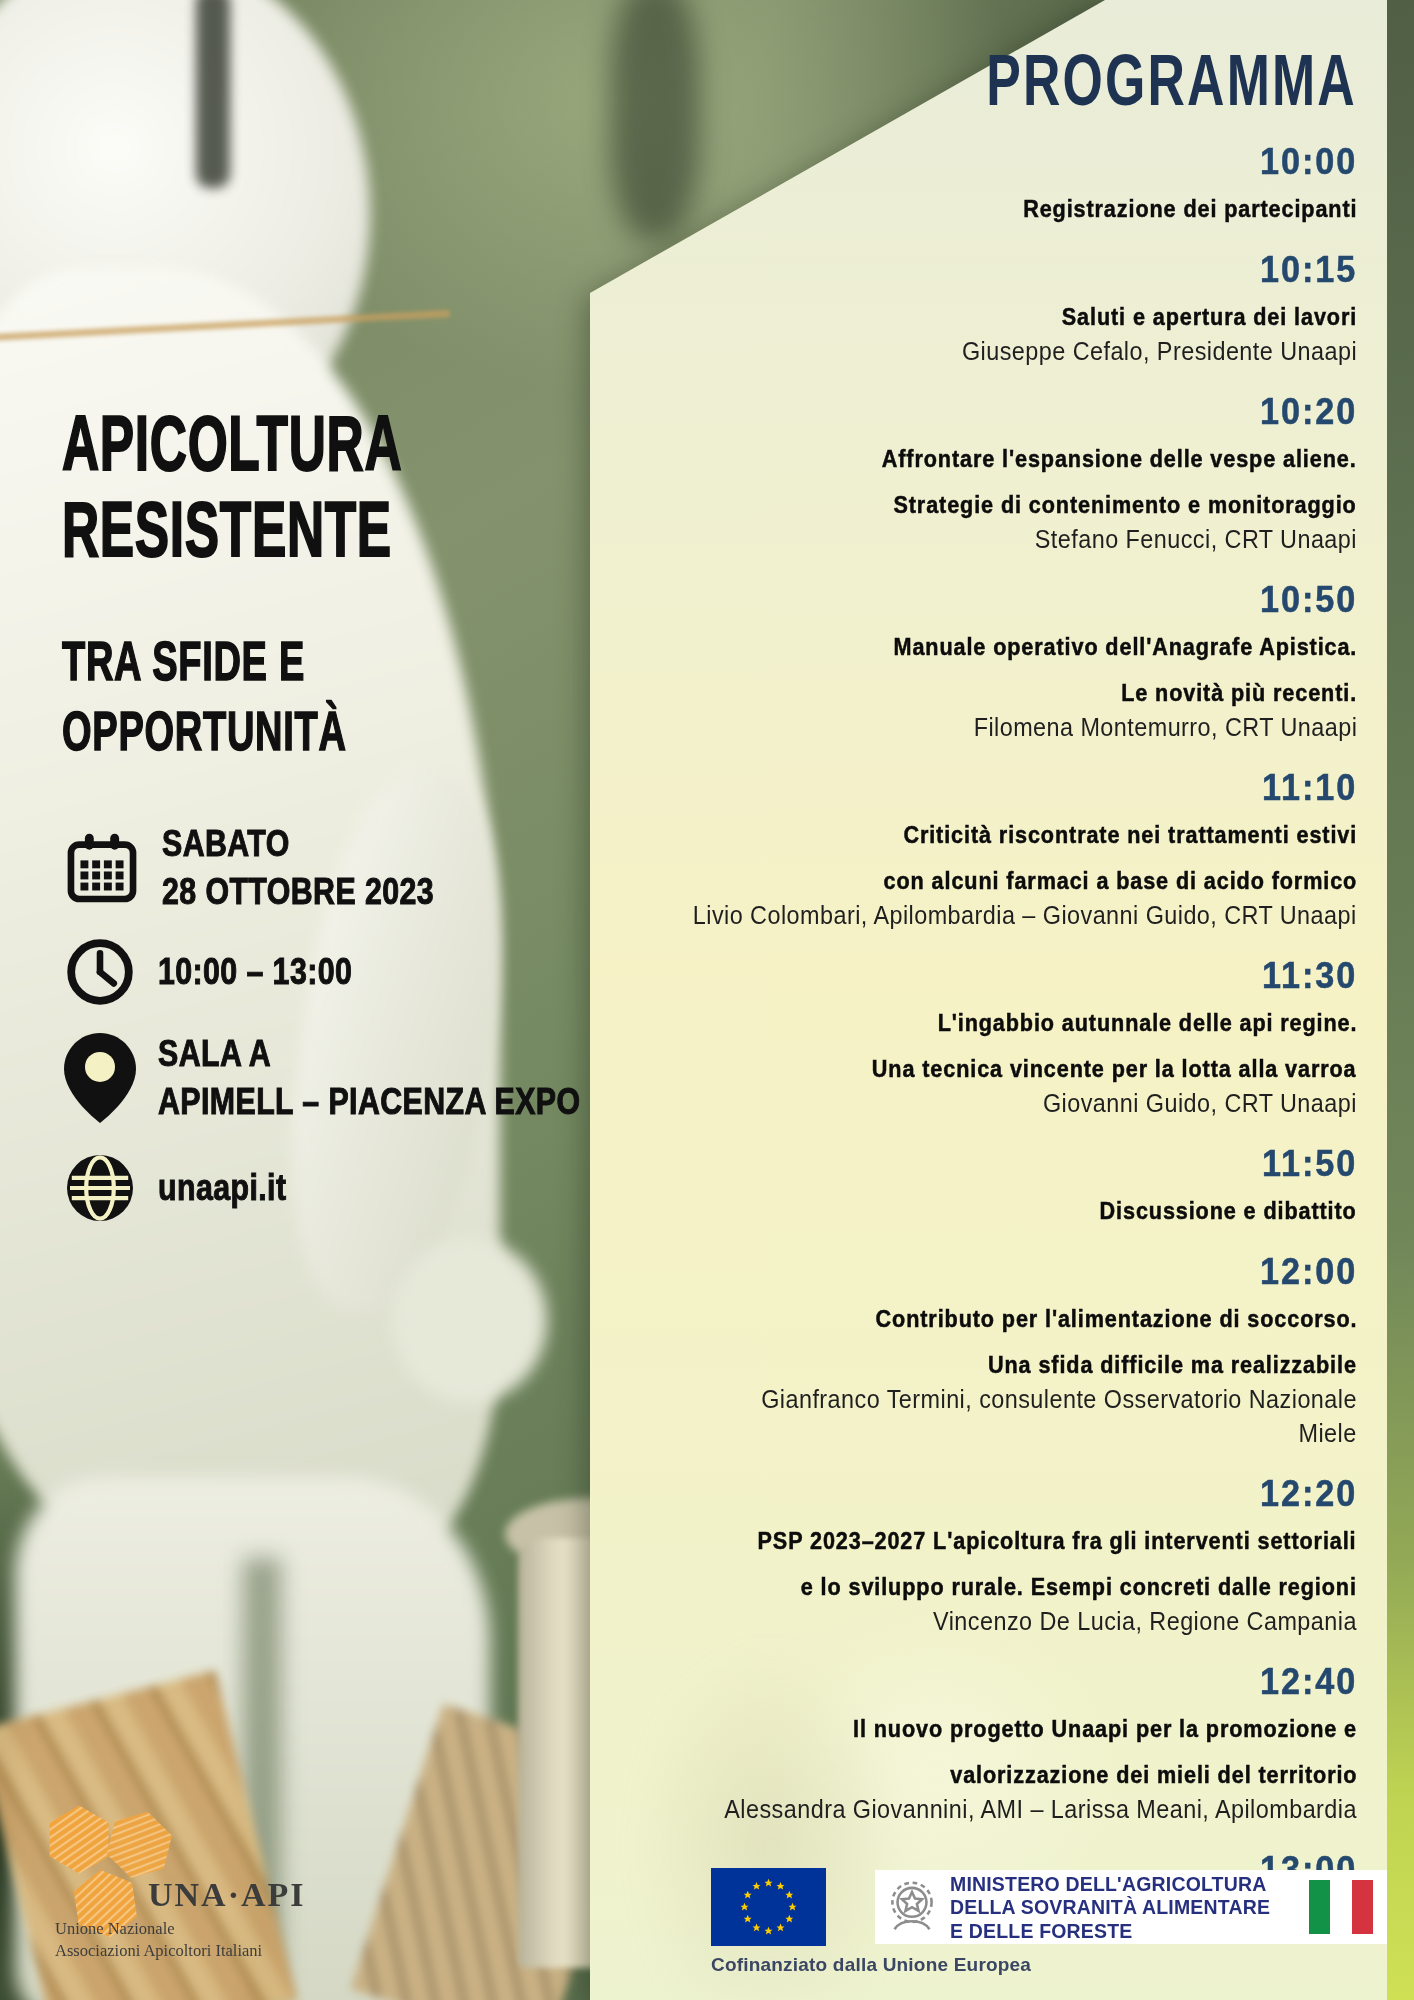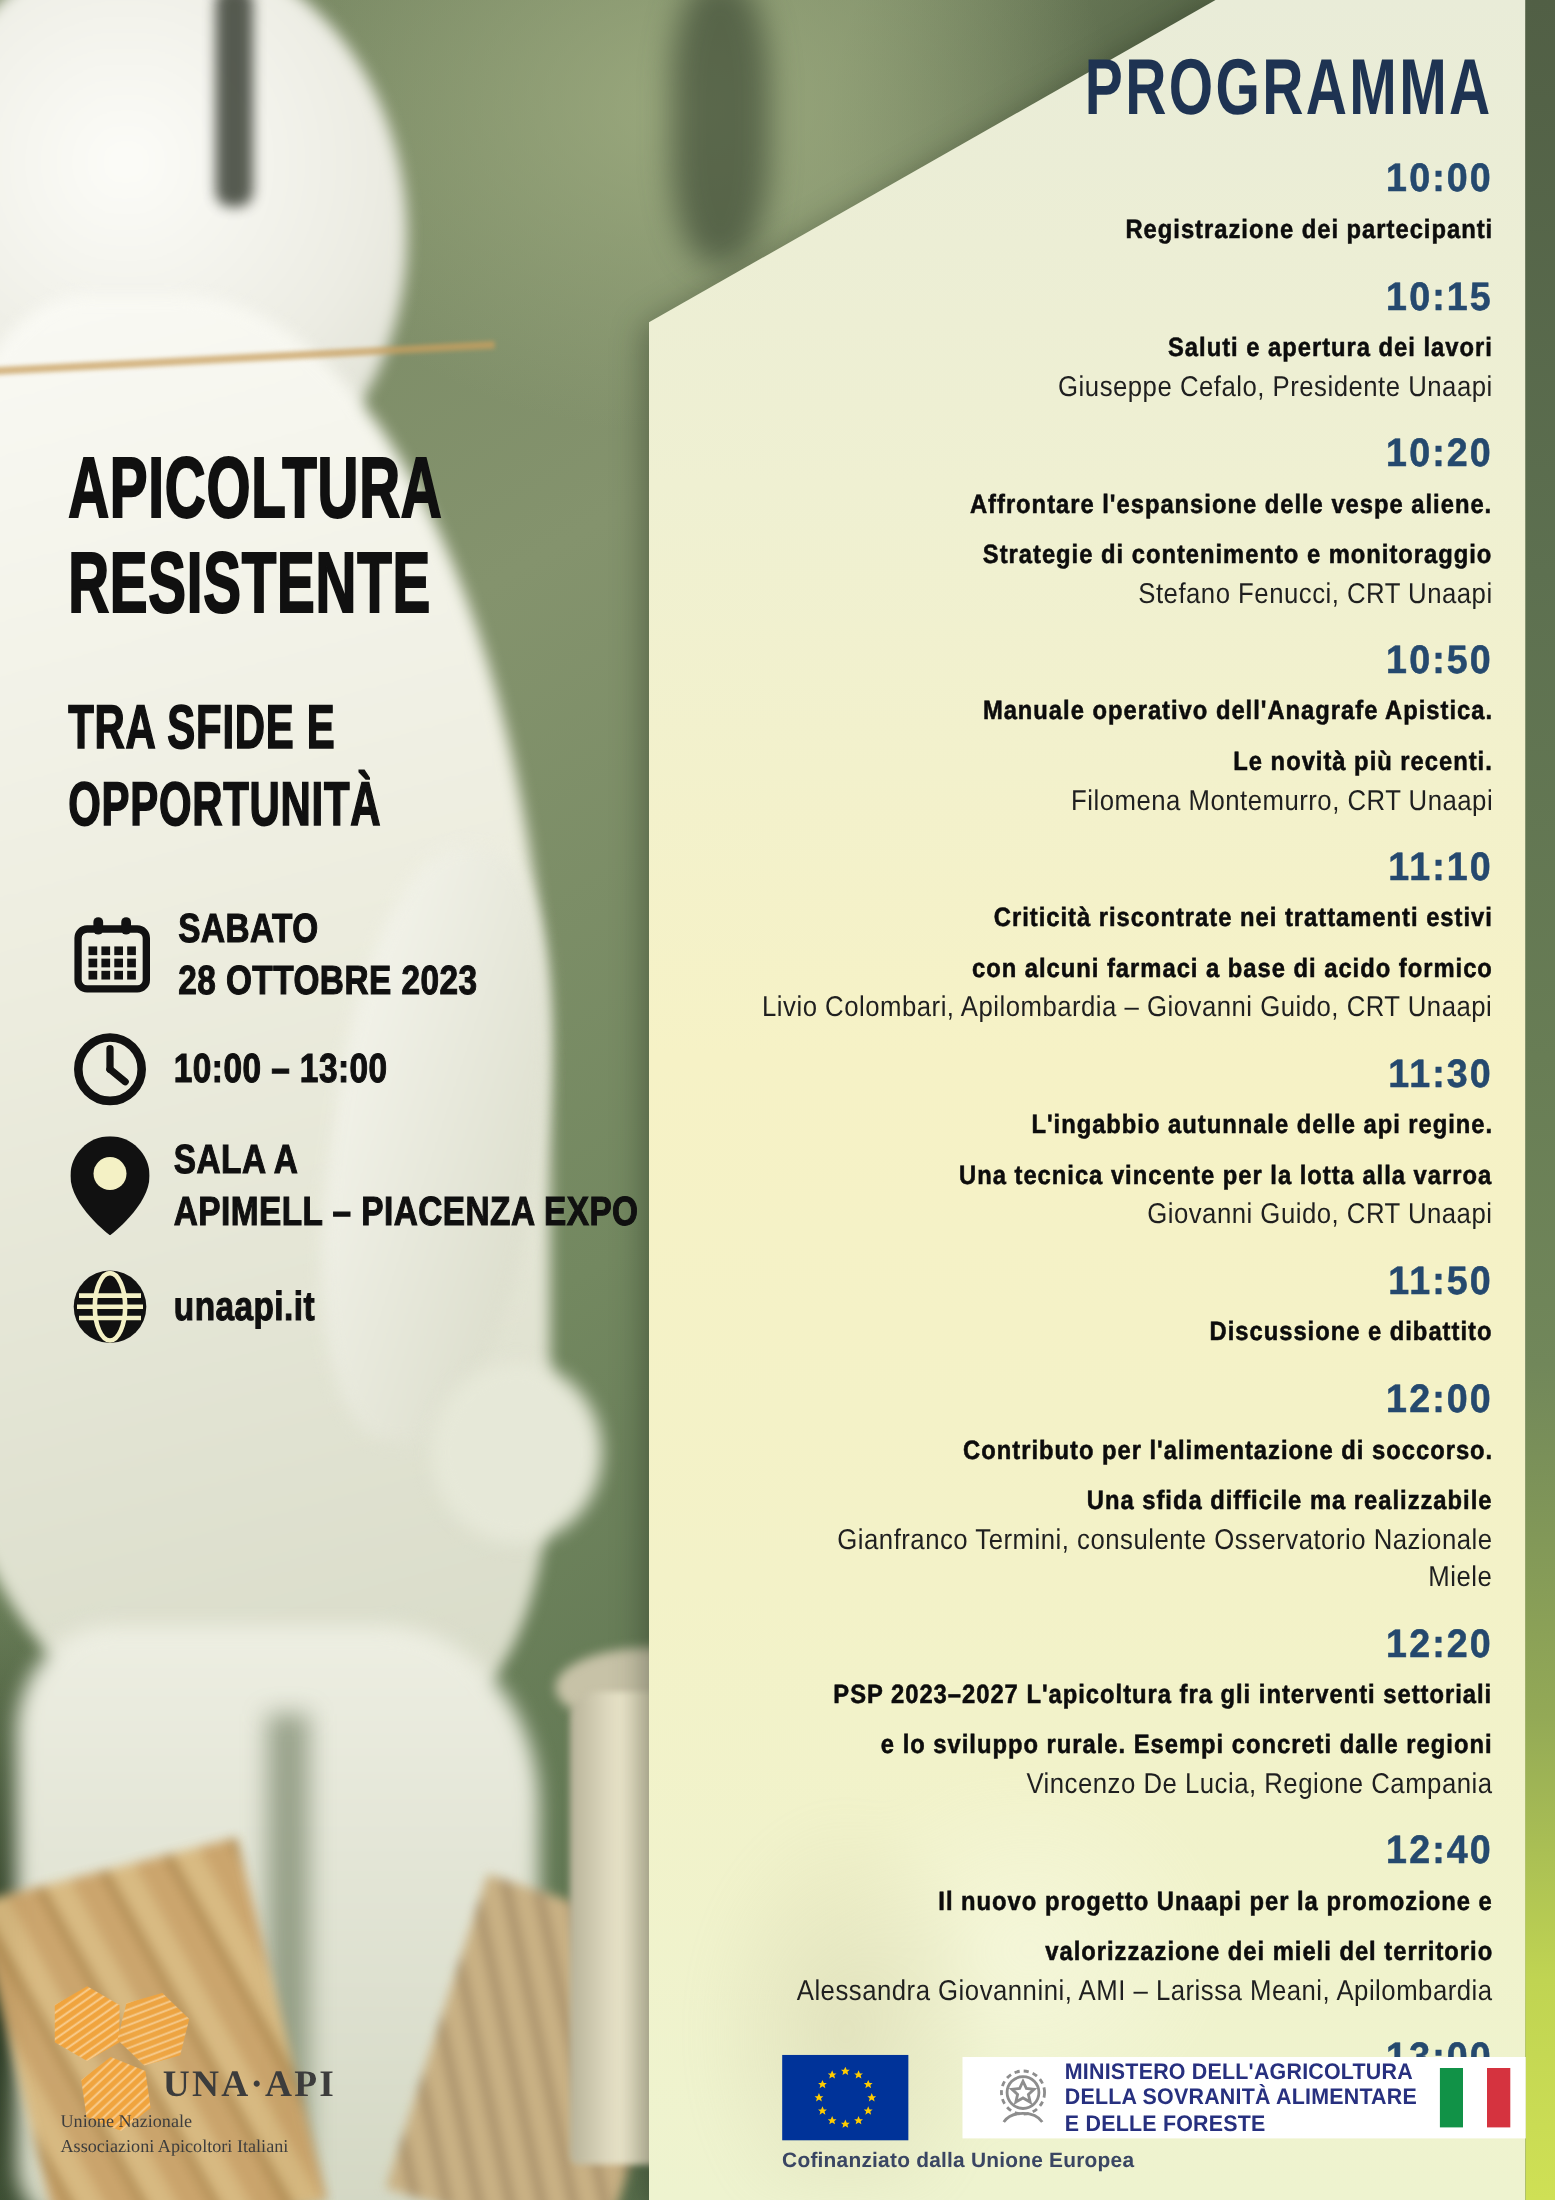--- a/index.html
+++ b/index.html
@@ -84,21 +84,21 @@
   
   .unaapi-hex{position:absolute;left:40px;top:1800px;z-index:7;}
   .unaapi-word{position:absolute;left:148px;top:1876px;z-index:7;font-family:"Liberation Serif",serif;
     font-size:34px;font-weight:700;letter-spacing:2px;color:#3c3c3c;white-space:nowrap;}
   .unaapi-sub{position:absolute;left:55px;top:1918px;width:310px;z-index:7;text-align:left;
     font-family:"Liberation Serif",serif;font-size:16.5px;line-height:1.35;color:#3d3d3d;}
   .eu-flag{position:absolute;left:711px;top:1868px;z-index:8;}
   .eu-caption{position:absolute;left:711px;top:1954px;z-index:8;font-size:19px;font-weight:700;
     color:#3a4663;letter-spacing:.2px;white-space:nowrap;text-align:center;}
   .ministry{position:absolute;left:875px;top:1870px;width:512px;height:74px;z-index:8;background:#fff;
-    display:flex;align-items:center;box-sizing:border-box;padding-left:27px;}
+    display:flex;align-items:center;box-sizing:border-box;padding-left:9px;}
   .ministry-text{font-size:20.5px;line-height:1.14;font-weight:700;color:#27307f;letter-spacing:.2px;
     margin-left:10px;white-space:nowrap;}
   .ministry-text>div{display:block;transform:scaleX(.95);transform-origin:left center;}
   .it-flag{margin-left:auto;margin-right:14px;width:64px;height:54px;
     background:linear-gradient(90deg,#119247 0 33%,#ffffff 33% 67%,#d5333f 67% 100%);}
 </style>
 </head>
 <body>
 
 <div class="page">

